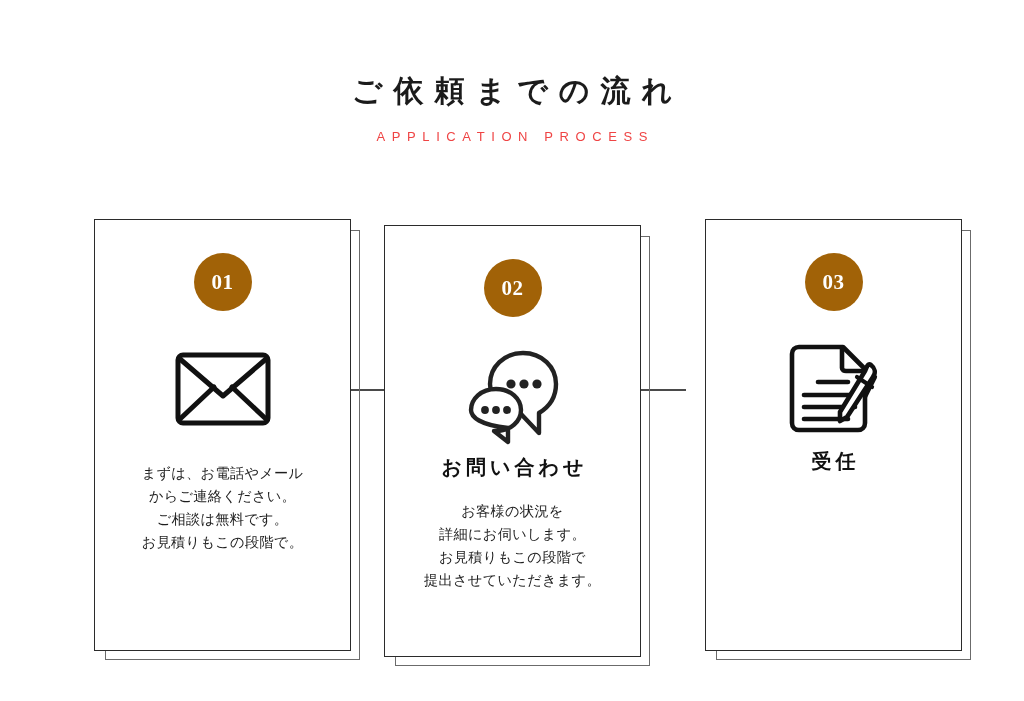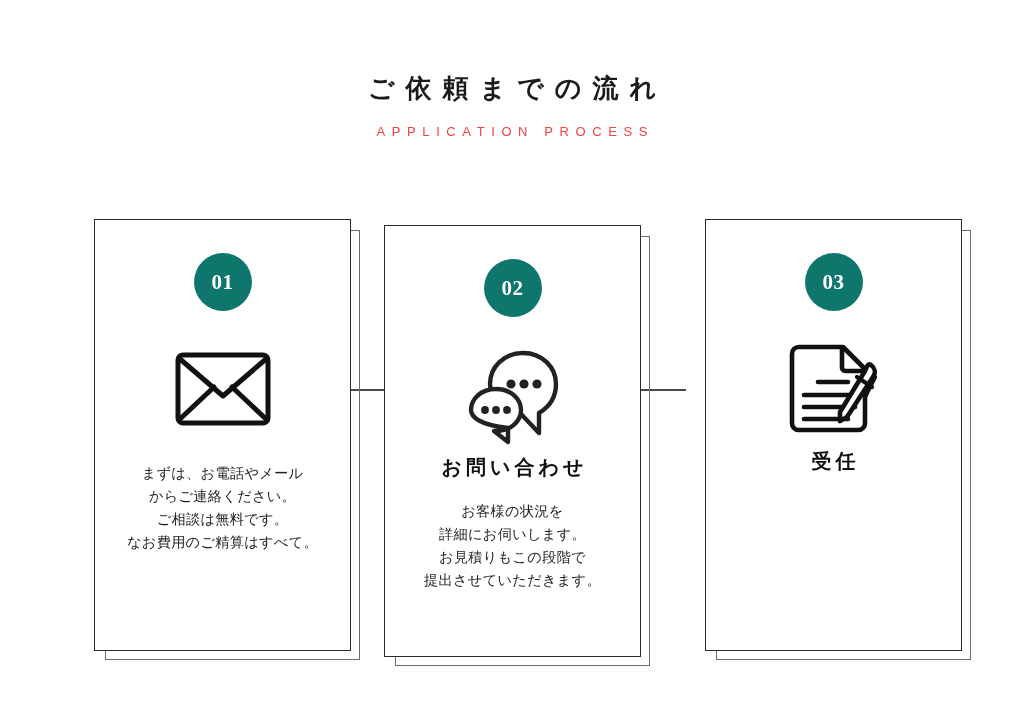--- a/index.html
+++ b/index.html
@@ -25,21 +25,21 @@
   .header {
     position: absolute;
     top: 0;
     left: 0;
     width: 1024px;
     text-align: center;
   }
   .page-title {
     margin: 0;
     padding-top: 72px;
-    font-size: 26px;
+    font-size: 30px;
     font-weight: 700;
     letter-spacing: 11px;
     text-indent: 11px;
     color: #1b1b1b;
     line-height: 1.25;
   }
   .page-subtitle {
     margin: 0;
     padding-top: 19px;
     font-size: 13px;
@@ -100,21 +100,21 @@
     display: flex;
     flex-direction: column;
     align-items: center;
   }
 
   .badge {
     margin-top: 33px;
     width: 58px;
     height: 58px;
     border-radius: 50%;
-    background: #0f766e;
+    background: #a16207;
     color: #ffffff;
     display: flex;
     align-items: center;
     justify-content: center;
     font-family: "Liberation Serif", "DejaVu Serif", serif;
     font-size: 21px;
     font-weight: 700;
     letter-spacing: 0.5px;
   }
 
@@ -172,21 +172,21 @@
           <svg width="98" height="76" viewBox="0 0 98 76" aria-hidden="true">
             <rect x="4" y="4" width="90" height="68" rx="5" ry="5" fill="none" stroke="#111111" stroke-width="5"></rect>
             <path d="M6 8 L49 45 L92 8" fill="none" stroke="#111111" stroke-width="5" stroke-linejoin="round" stroke-linecap="round"></path>
             <path d="M6 68 L40 36" fill="none" stroke="#111111" stroke-width="5" stroke-linecap="round"></path>
             <path d="M92 68 L58 36" fill="none" stroke="#111111" stroke-width="5" stroke-linecap="round"></path>
           </svg>
         </div>
         <p class="card-body">まずは、お電話やメール
 からご連絡ください。
 ご相談は無料です。
-なお費用のご精算はすべて。</p>
+お見積りもこの段階で。</p>
       </div>
     </div>
 
     <div class="card-slot slot-2">
       <div class="card-ghost"></div>
       <div class="card">
         <div class="badge">02</div>
         <div class="icon-wrap">
           <svg width="100" height="100" viewBox="0 0 100 100" aria-hidden="true">
 

